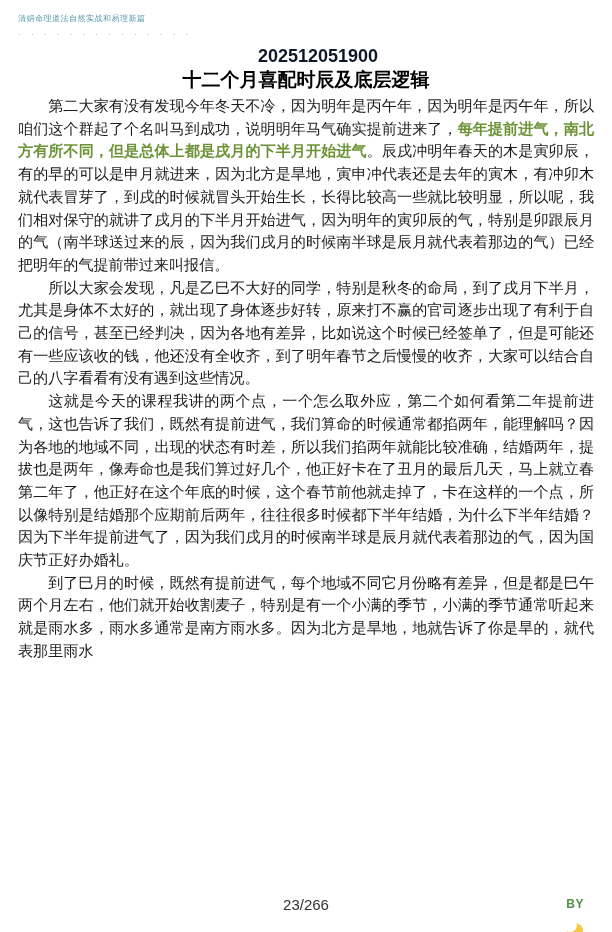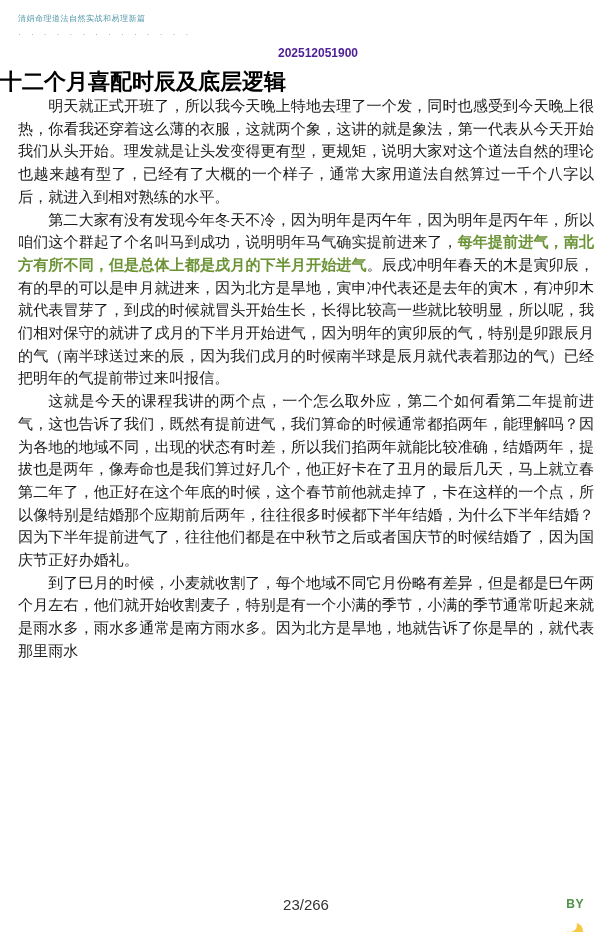--- a/index.html
+++ b/index.html
@@ -40,32 +40,32 @@
     color:var(--brand-teal);
     opacity:0.75;
     white-space:nowrap;
   }
   .doc-id-title{
     position:absolute;
     left:0;
     right:0;
     top:46px;
     text-align:center;
-    font-size:12px;
+    font-size:18px;
     font-weight:bold;
-    color:#4c1d95;
+    color:#0f172a;
     padding-left:24px;
   }
   .doc-subtitle{
     position:absolute;
     left:0;
     right:0;
     top:67px;
-    text-align:left;
-    font-size:22px;
+    text-align:center;
+    font-size:19px;
     font-weight:bold;
     color:#000000;
   }
   .content{
     position:absolute;
     left:18px;
     right:18px;
     top:95px;
     font-size:15.1px;
     line-height:22.7px;
@@ -143,24 +143,24 @@
 
   <div class="brand">清娟命理道法自然实战和易理新篇</div>
 
   <div class="dots">· · · · · · · · · · · · · ·</div>
 
   <div class="doc-id-title">202512051900</div>
 
   <div class="doc-subtitle">十二个月喜配时辰及底层逻辑</div>
 
   <div class="content">
-      <p><span>明天就正式开班了，所以我今天晚上特地去理了一个发，同时也感受到今天晚上很热，你看我还穿着这么薄的衣服，这就两个象，这讲的就是象法，第一代表从今天开始我们从头开始。理发就是让头发变得更有型，更规矩，说明大家对这个道法自然的理论也越来越有型了，已经有了大概的一个样子，通常大家用道法自然算过一千个八字以后，就进入到相对熟练的水平。</span></p>
       <p><span>第二大家有没有发现今年冬天不冷，因为明年是丙午年，因为明年是丙午年，所以咱们这个群起了个名叫马到成功，说明明年马气确实提前进来了，</span><span class="highlight">每年提前进气，南北方有所不同，但是总体上都是戌月的下半月开始进气</span><span>。辰戌冲明年春天的木是寅卯辰，有的早的可以是申月就进来，因为北方是旱地，寅申冲代表还是去年的寅木，有冲卯木就代表冒芽了，到戌的时候就冒头开始生长，长得比较高一些就比较明显，所以呢，我们相对保守的就讲了戌月的下半月开始进气，因为明年的寅卯辰的气，特别是卯跟辰月的气（南半球送过来的辰，因为我们戌月的时候南半球是辰月就代表着那边的气）已经把明年的气提前带过来叫报信。</span></p>
-      <p><span>这就是今天的课程我讲的两个点，一个怎么取外应，第二个如何看第二年提前进气，这也告诉了我们，既然有提前进气，我们算命的时候通常都掐两年，能理解吗？因为各地的地域不同，出现的状态有时差，所以我们掐两年就能比较准确，结婚两年，提拔也是两年，像寿命也是我们算过好几个，他正好卡在了丑月的最后几天，马上就立春第二年了，他正好在这个年底的时候，这个春节前他就走掉了，卡在这样的一个点，所以像特别是结婚那个应期前后两年，往往很多时候都下半年结婚，为什么下半年结婚？因为下半年提前进气了，往往他们都是在中秋节之后或者国庆节的时候结婚了，因为国庆节正好办婚礼。</span></p>
-      <p><span>到了巳月的时候，小麦就收割了，每个地域不同它月份略有差异，但是都是巳午两个月左右，他们就开始收割麦子，特别是有一个小满的季节，小满的季节通常听起来就是雨水多，雨水多通常是南方雨水多。因为北方是旱地，地就告诉了你是旱的，就代表那里雨水</span></p>
+      <p><span>所以大家会发现，凡是乙巳不大好的同学，特别是秋冬的命局，到了戌月下半月，尤其是身体不太好的，就出现了身体逐步好转，原来打不赢的官司逐步出现了有利于自己的信号，甚至已经判决，因为各地有差异，比如说这个时候已经签单了，但是可能还有一些应该收的钱，他还没有全收齐，到了明年春节之后慢慢的收齐，大家可以结合自己的八字看看有没有遇到这些情况。</span></p>
+      <p><span>这就是今天的课程我讲的两个点，一个怎么取外应，第二个如何看第二年提前进气，这也告诉了我们，既然有提前进气，我们算命的时候通常都掐两年，能理解吗？因为各地的地域不同，出现的状态有时差，所以我们掐两年就能比较准确，结婚两年，提拔也是两年，像寿命也是我们算过好几个，他正好卡在了丑月的最后几天，马上就立春第二年了，他正好在这个年底的时候，这个春节前他就走掉了，卡在这样的一个点，所以像特别是结婚那个应期前后两年，往往很多时候都下半年结婚，为什么下半年结婚？因为下半年提前进气了，因为我们戌月的时候南半球是辰月就代表着那边的气，因为国庆节正好办婚礼。</span></p>
+      <p><span>到了巳月的时候，既然有提前进气，每个地域不同它月份略有差异，但是都是巳午两个月左右，他们就开始收割麦子，特别是有一个小满的季节，小满的季节通常听起来就是雨水多，雨水多通常是南方雨水多。因为北方是旱地，地就告诉了你是旱的，就代表那里雨水</span></p>
     </div>
 
   <div class="footer">
     <div class="page-indicator">23/266</div>
     <div class="byline">
       <span class="byline-text">BY</span>
       <span class="moon"></span>
     </div>
   </div>
 

